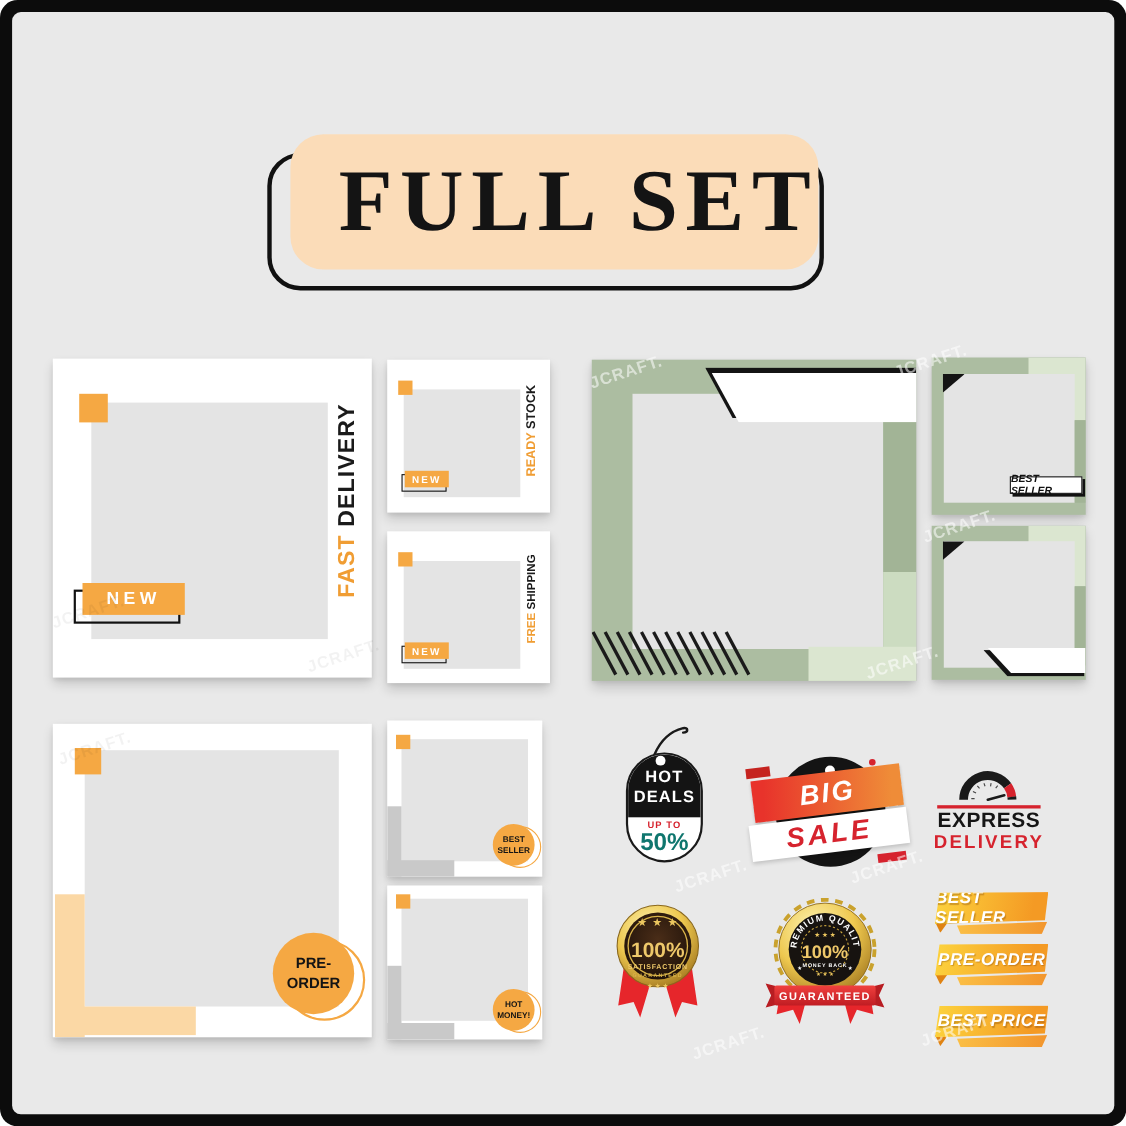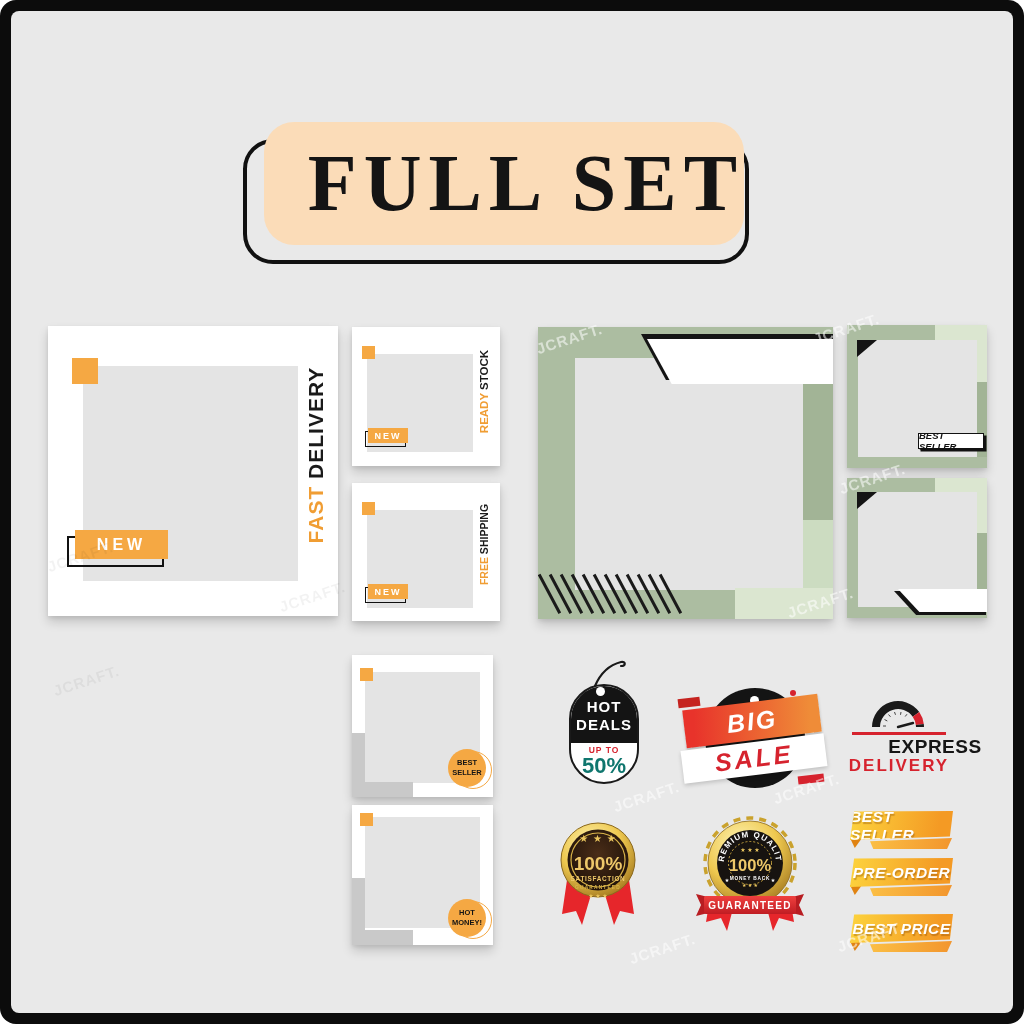--- a/index.html
+++ b/index.html
@@ -51,21 +51,21 @@
     color:#fff;font-weight:bold;font-style:italic;font-size:25px;letter-spacing:2px;box-shadow:0 2px 3px rgba(0,0,0,.2);}
   .bs-band2{position:absolute;left:2px;top:66px;width:144px;height:33px;transform:rotate(-7deg);background:#fff;
     display:flex;align-items:center;justify-content:center;color:#d6232e;font-weight:bold;font-style:italic;font-size:25px;letter-spacing:3px;
     box-shadow:0 2px 4px rgba(0,0,0,.18);}
   .bs-sliver{position:absolute;left:118px;top:99px;width:26px;height:8px;background:#d6232e;transform:rotate(-7deg);}
   .bs-sliver2{position:absolute;left:-2px;top:22px;width:22px;height:9px;background:#c5231f;transform:rotate(-7deg);}
 
   
   .express{position:absolute;left:845px;top:695px;width:108px;height:80px;text-align:center;}
   .exp-line{position:absolute;left:7px;top:37px;width:94px;height:3px;background:#d6232e;}
-  .exp-w1{position:absolute;left:0;top:41px;width:108px;font-size:19px;font-weight:bold;color:#151515;letter-spacing:.5px;margin-left:36px;}
+  .exp-w1{position:absolute;left:0;top:41px;width:108px;font-size:19px;font-weight:bold;color:#151515;letter-spacing:.5px;}
   .exp-w2{position:absolute;left:0;top:61px;width:108px;font-size:17px;font-weight:bold;color:#d6232e;letter-spacing:2px;}
 
   
   .ribbon{position:absolute;left:848px;width:110px;height:46px;}
   .rb-tail{position:absolute;left:22px;top:30px;width:82px;height:11px;background:linear-gradient(100deg,#fbbf45,#f2952d);
     clip-path:polygon(0 30%,100% 0,94% 100%,4% 100%);}
   .rb-fold{position:absolute;left:2px;top:30px;width:12px;height:10px;background:#e08312;clip-path:polygon(0 0,100% 0,40% 100%);}
   .rb-band{position:absolute;left:2px;top:3px;width:103px;height:29px;background:linear-gradient(100deg,#fcd03c 5%,#f49a24 85%);
     clip-path:polygon(4% 2%,100% 0,97% 88%,0 100%);display:flex;align-items:center;justify-content:center;
     color:#fff;font-weight:bold;font-style:italic;font-size:15.5px;letter-spacing:.5px;text-shadow:1px 1.5px 1px rgba(120,60,0,.35);}
@@ -150,20 +150,31 @@
 
   <div class="gcard" style="left:847px;top:478px;width:140px;height:140px;">
     <div class="abs" style="left:88px;top:0;width:52px;height:55px;background:#dbe6d0;"></div>
     <div class="ph" style="left:11px;top:14px;width:119px;height:115px;"></div>
     <div class="abs" style="left:130px;top:55px;width:10px;height:72px;background:#a2b496;"></div>
     <div class="tri" style="left:10px;top:14px;width:20px;height:17px;"></div>
     <div class="trap2" style="left:47px;top:113px;width:92px;height:24px;background:#141414;"></div>
     <div class="trap2" style="left:51px;top:111px;width:89px;height:23px;background:#ffffff;"></div>
   </div>
 
+  <div class="card" style="left:48px;top:658px;width:290px;height:285px;">
+    <div class="ph" style="left:29px;top:24px;width:231px;height:233px;"></div>
+    <div class="osq" style="left:20px;top:22px;width:24px;height:24px;"></div>
+    <div class="abs" style="left:2px;top:155px;width:27px;height:130px;background:#fbd8a5;"></div>
+    <div class="abs" style="left:2px;top:257px;width:128px;height:26px;background:#fbd8a5;"></div>
+    <div class="circle-outline" style="left:210px;top:196px;width:74px;height:74px;"></div>
+    <div class="circle-badge" style="left:200px;top:190px;width:74px;height:74px;font-size:13.5px;line-height:1.3;">
+      <span>PRE-</span>
+      <span>ORDER</span>
+    </div>
+  </div>
 
   <div class="card" style="left:352px;top:655px;width:141px;height:142px;">
     <div class="ph" style="left:13px;top:17px;width:115px;height:111px;"></div>
     <div class="osq" style="left:8px;top:13px;width:13px;height:13px;"></div>
     <div class="abs" style="left:0;top:78px;width:13px;height:64px;background:#c9c9c9;"></div>
     <div class="abs" style="left:0;top:127px;width:61px;height:15px;background:#c9c9c9;"></div>
     <div class="circle-outline" style="left:102px;top:96px;width:38px;height:38px;border-width:1.5px;"></div>
     <div class="circle-badge" style="left:96px;top:94px;width:38px;height:38px;font-size:7.5px;line-height:1.35;">
       <span>BEST</span>
       <span>SELLER</span>

